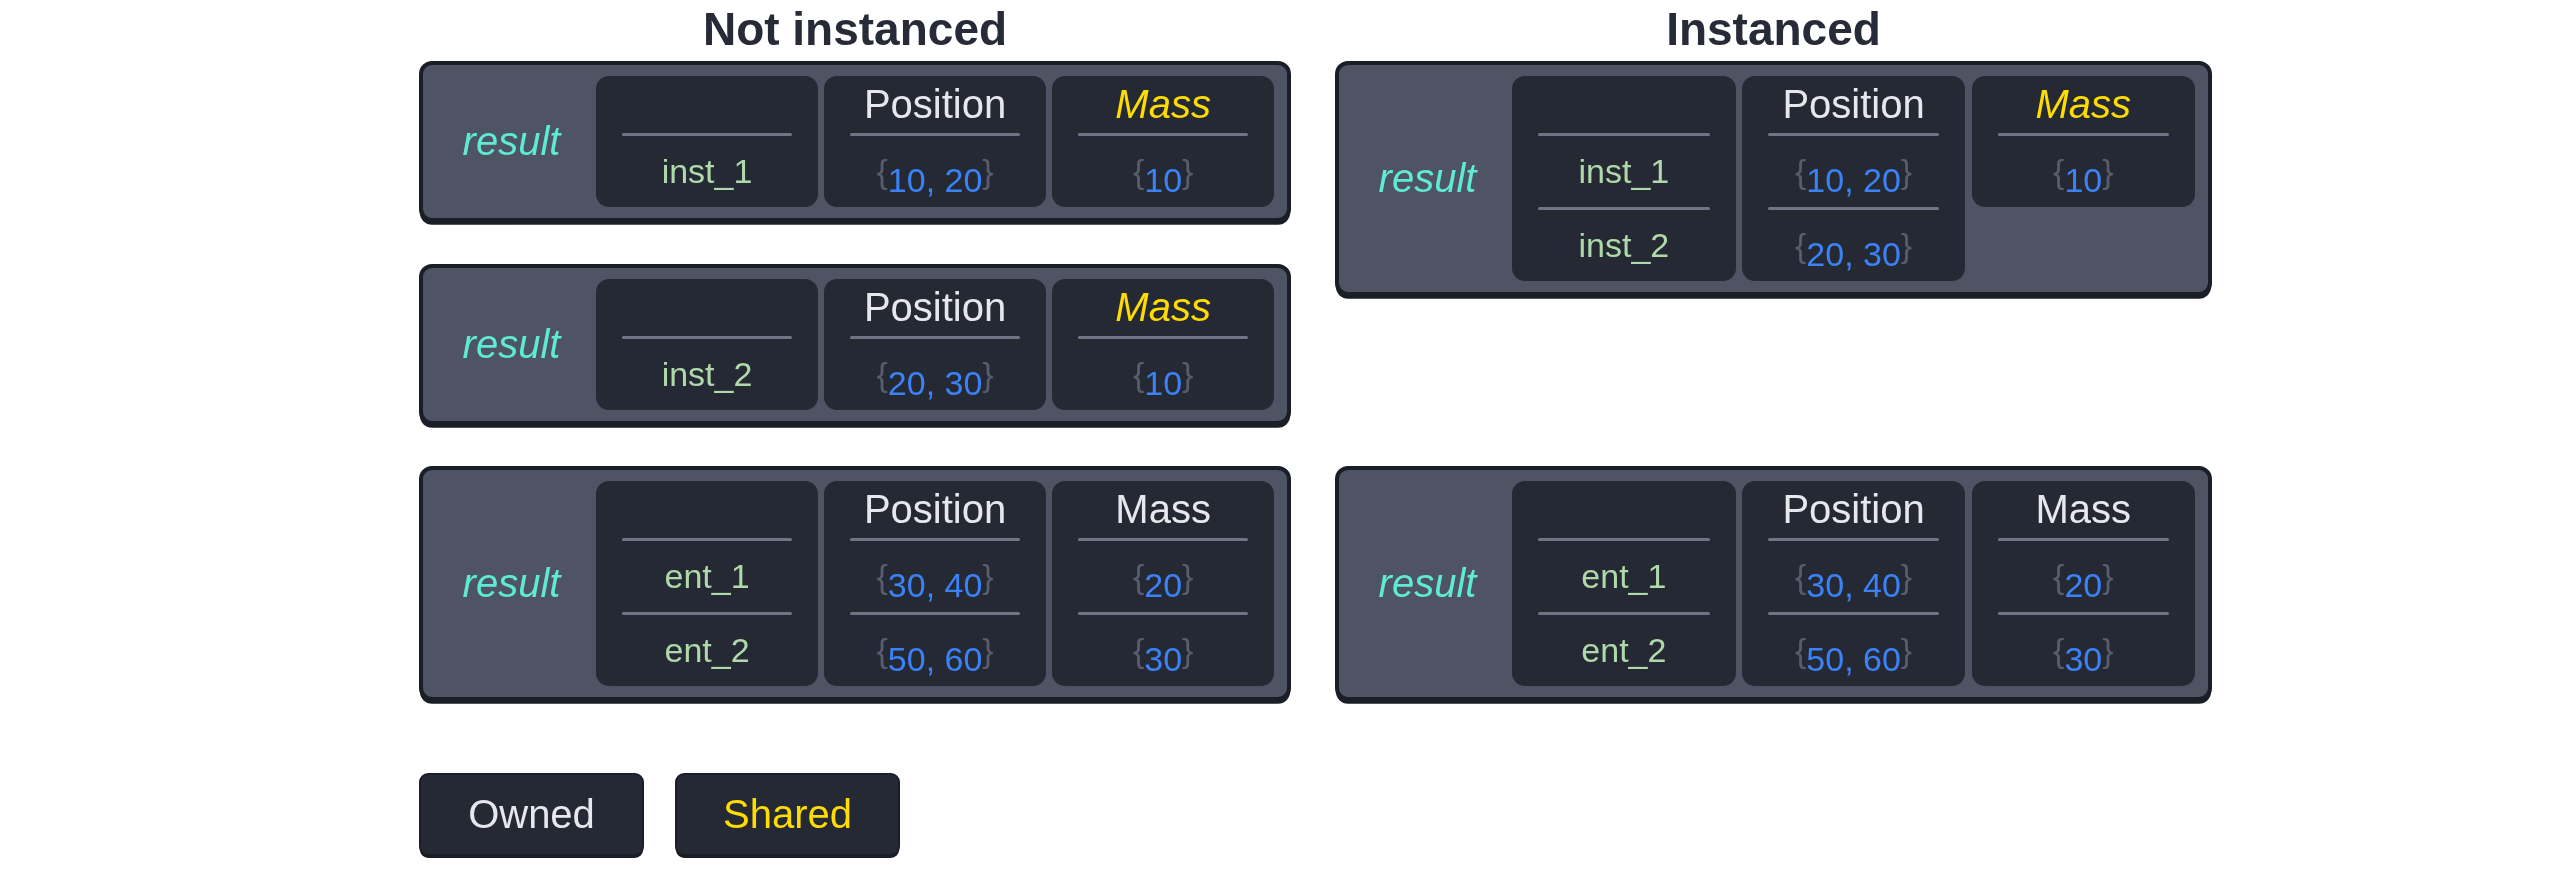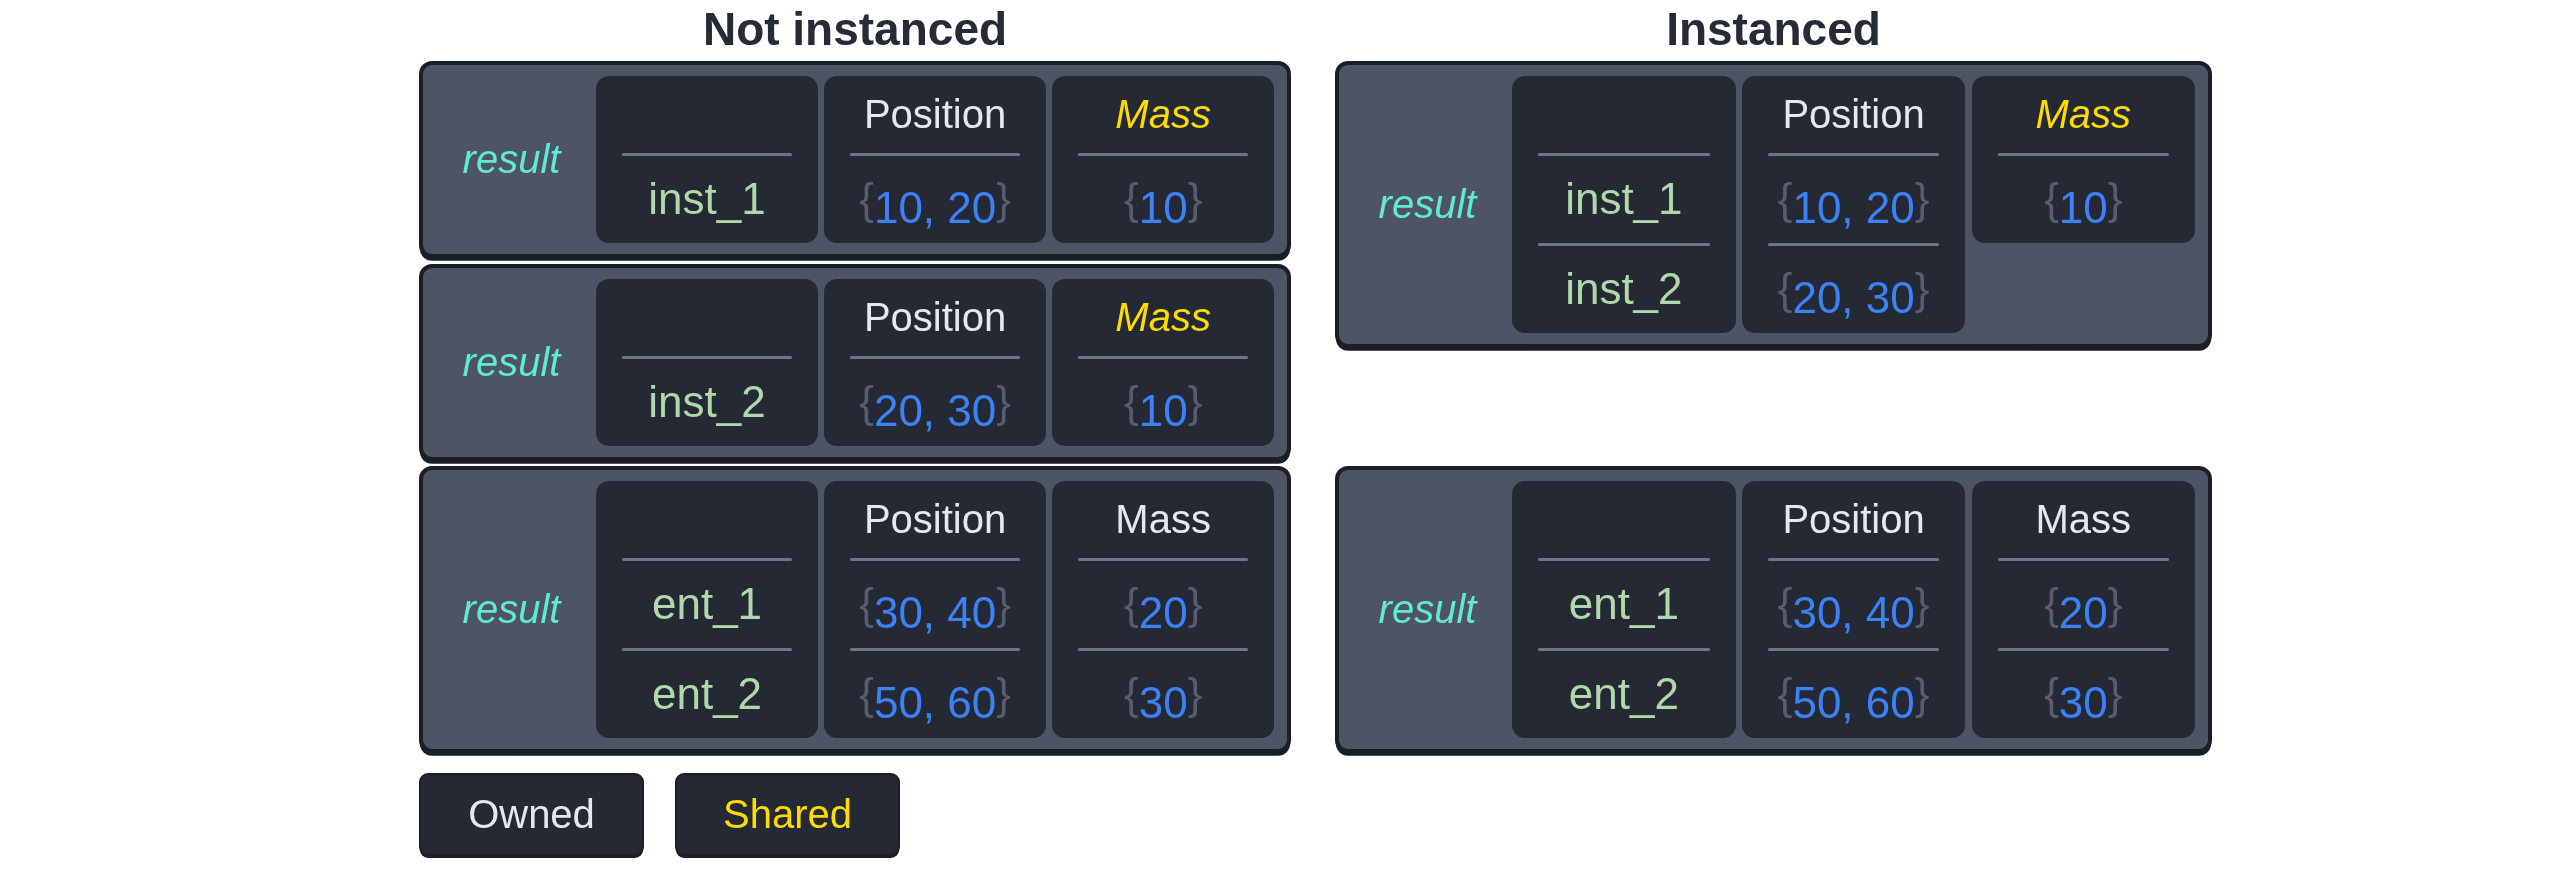--- a/index.html
+++ b/index.html
@@ -50,40 +50,40 @@
     gap: 6.4px;
     align-items: flex-start;
   }
   .cell {
     flex: 1;
     background: #252933;
     border-radius: 13px;
     overflow: hidden;
   }
   .cell-head {
-    height: 77px;
+    height: 57px;
     display: flex;
     align-items: center;
     justify-content: center;
     font-size: 40px;
     color: #e6e8ee;
   }
   .cell-head.shared { color: #ffdc00; font-style: italic; }
   .rule {
     height: 2.8px;
     background: #6f7587;
     margin: 0 26px;
     border-radius: 1.8px;
   }
   .vrow {
-    height: 87px;
+    height: 71px;
     display: flex;
     align-items: center;
     justify-content: center;
-    font-size: 44px;
+    font-size: 34px;
   }
   .entity { color: #b0d9ab; }
   .num { color: #3b82f6; margin-top: 18px; }
   .brace { color: #575d6e; }
 
   
   .legend {
     position: absolute;
     left: 419px;
     top: 773px;

